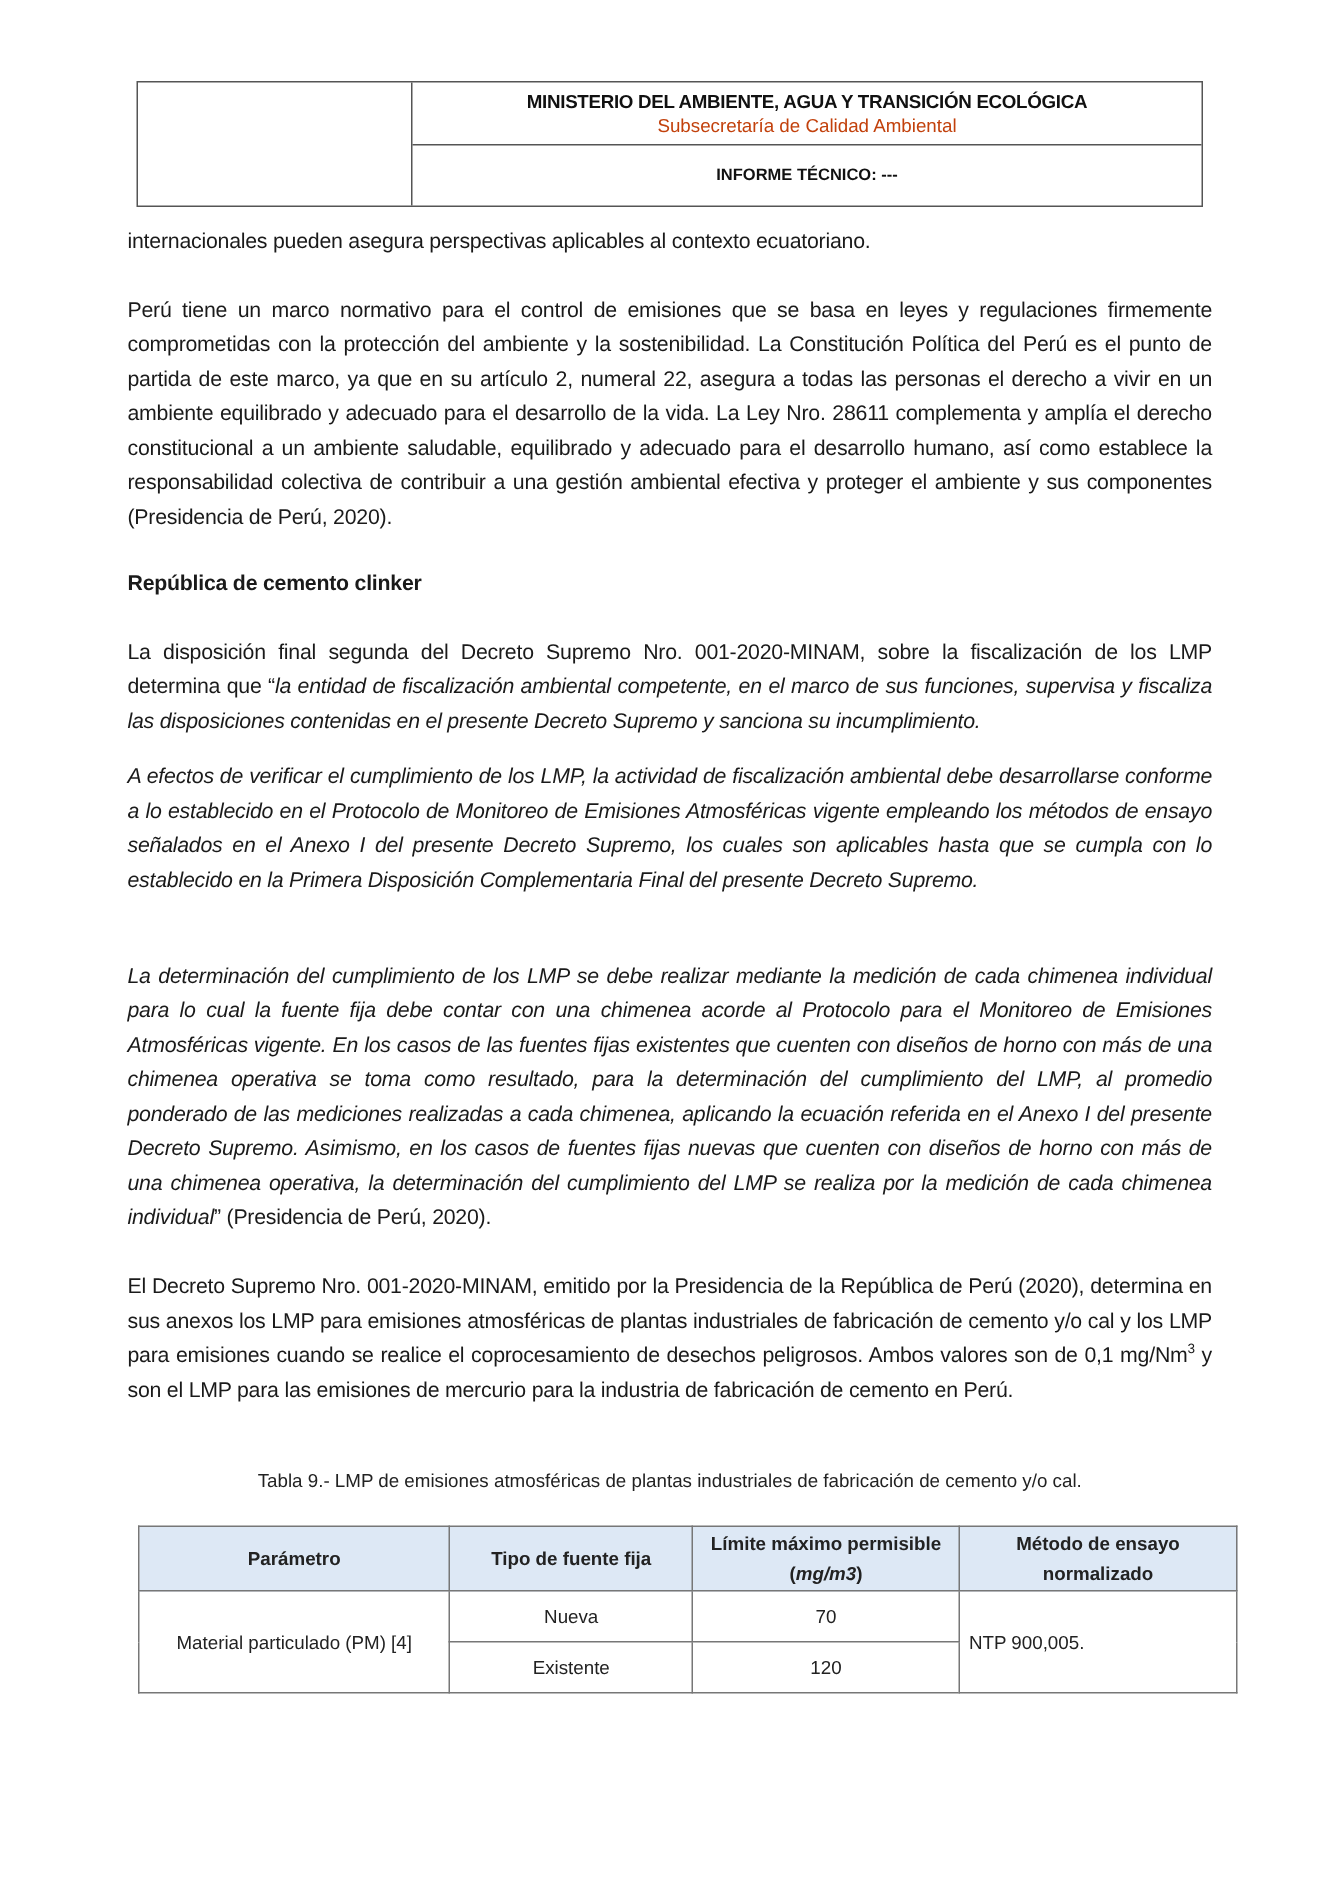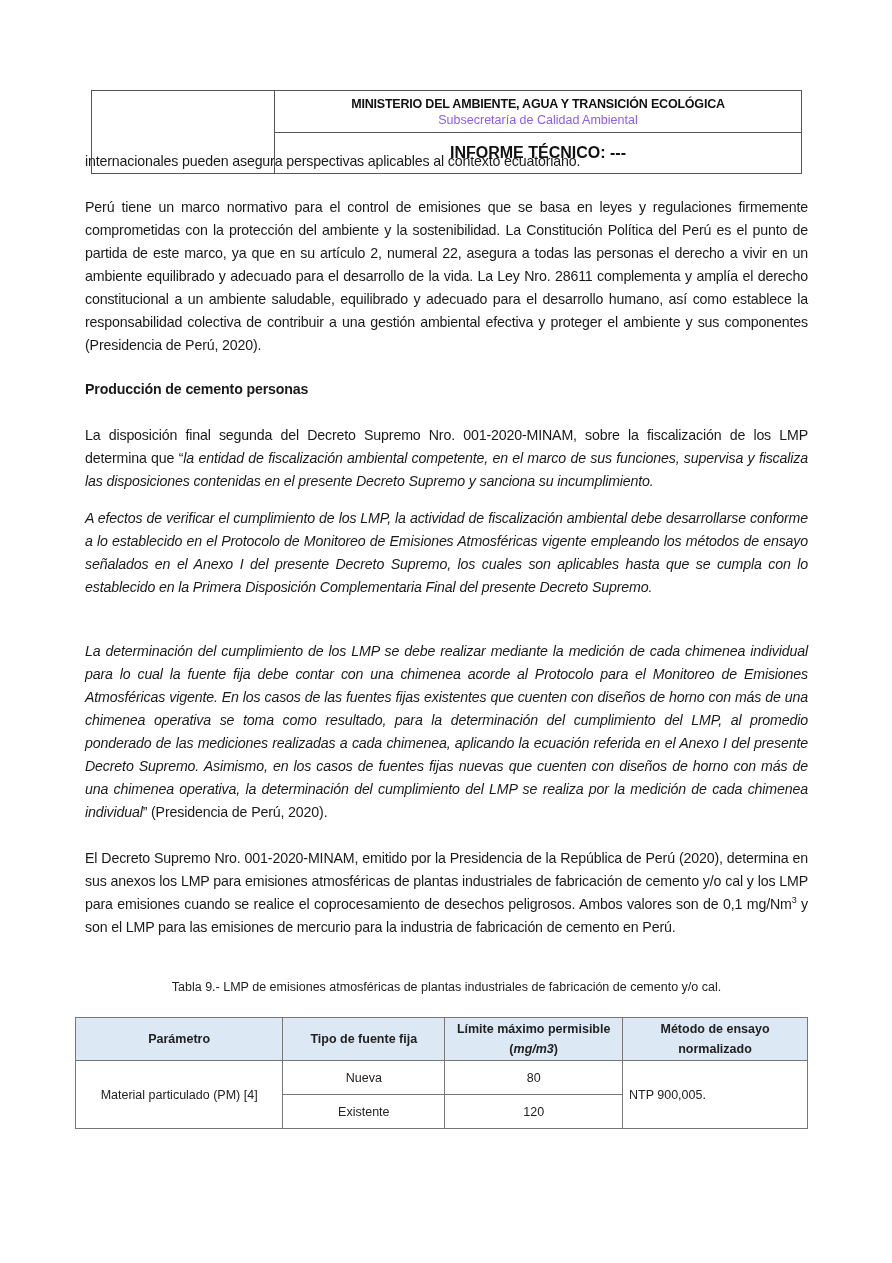--- a/index.html
+++ b/index.html
@@ -21,21 +21,20 @@
       width: 892px; height: 1263px;
     }
     
     .hdr {
       position: absolute;
       left: 91px; top: 54px;
       width: 711px; height: 84px;
       border: 1px solid #555;
       box-sizing: border-box;
       display: flex;
-      margin-top: 36px;
     }
     .hdr-logo {
       width: 183px;
       border-right: 1px solid #555;
       box-sizing: border-box;
     }
     .hdr-right {
       flex: 1;
       display: flex;
       flex-direction: column;
@@ -49,27 +48,27 @@
     }
     .hdr-ministry {
       font-size: 12.5px;
       font-weight: bold;
       letter-spacing: -0.2px;
       line-height: 16px;
       color: #111;
     }
     .hdr-sub {
       font-size: 12.5px;
-      color: #8b5cf6;
+      color: #c2410c;
       line-height: 16px;
     }
     .hdr-bottom {
       flex: 1;
       text-align: center;
-      font-size: 16px;
+      font-size: 11px;
       font-weight: bold;
       line-height: 40px;
       color: #111;
     }
     
     .txt {
       position: absolute;
       left: 85px;
       width: 723px;
       font-size: 14.2px;
@@ -88,21 +87,21 @@
       left: 85px; width: 723px;
       top: 978px;
       text-align: center;
       font-size: 12.5px;
       line-height: 18px;
       color: #222;
     }
     
     table.lmp {
       position: absolute;
-      left: 75px; top: 1017px;
+      left: 92px; top: 1017px;
       width: 733px;
       border-collapse: collapse;
       font-size: 12.5px;
       color: #222;
     }
     table.lmp th, table.lmp td {
       border: 1px solid #777;
       text-align: center;
       vertical-align: middle;
       padding: 0 4px;
@@ -133,21 +132,21 @@
         <div class="hdr-sub">Subsecretaría de Calidad Ambiental</div>
       </div>
       <div class="hdr-bottom">INFORME TÉCNICO: ---</div>
     </div>
   </div>
 
   <div class="txt" style="top:150px;">internacionales pueden asegura perspectivas aplicables al contexto ecuatoriano.</div>
 
   <div class="txt" style="top:196px;">Perú tiene un marco normativo para el control de emisiones que se basa en leyes y regulaciones firmemente comprometidas con la protección del ambiente y la sostenibilidad. La Constitución Política del Perú es el punto de partida de este marco, ya que en su artículo 2, numeral 22, asegura a todas las personas el derecho a vivir en un ambiente equilibrado y adecuado para el desarrollo de la vida. La Ley Nro. 28611 complementa y amplía el derecho constitucional a un ambiente saludable, equilibrado y adecuado para el desarrollo humano, así como establece la responsabilidad colectiva de contribuir a una gestión ambiental efectiva y proteger el ambiente y sus componentes (Presidencia de Perú, 2020).</div>
 
-  <div class="txt heading" style="top:378px;">Producción de cemento personas</div>
+  <div class="txt heading" style="top:378px;">República de cemento clinker</div>
 
   <div class="txt" style="top:424px;"><span>La disposición final segunda del Decreto Supremo Nro. 001-2020-MINAM, sobre la fiscalización de los LMP determina que “</span><i>la entidad de fiscalización ambiental competente, en el marco de sus funciones, supervisa y fiscaliza las disposiciones contenidas en el presente Decreto Supremo y sanciona su incumplimiento.</i></div>
 
   <div class="txt" style="top:507px;"><i>A efectos de verificar el cumplimiento de los LMP, la actividad de fiscalización ambiental debe desarrollarse conforme a lo establecido en el Protocolo de Monitoreo de Emisiones Atmosféricas vigente empleando los métodos de ensayo señalados en el Anexo I del presente Decreto Supremo, los cuales son aplicables hasta que se cumpla con lo establecido en la Primera Disposición Complementaria Final del presente Decreto Supremo.</i></div>
 
   <div class="txt" style="top:640px;"><i>La determinación del cumplimiento de los LMP se debe realizar mediante la medición de cada chimenea individual para lo cual la fuente fija debe contar con una chimenea acorde al Protocolo para el Monitoreo de Emisiones Atmosféricas vigente. En los casos de las fuentes fijas existentes que cuenten con diseños de horno con más de una chimenea operativa se toma como resultado, para la determinación del cumplimiento del LMP, al promedio ponderado de las mediciones realizadas a cada chimenea, aplicando la ecuación referida en el Anexo I del presente Decreto Supremo. Asimismo, en los casos de fuentes fijas nuevas que cuenten con diseños de horno con más de una chimenea operativa, la determinación del cumplimiento del LMP se realiza por la medición de cada chimenea individual</i><span>” (Presidencia de Perú, 2020).</span></div>
 
   <div class="txt" style="top:847px;"><span>El Decreto Supremo Nro. 001-2020-MINAM, emitido por la Presidencia de la República de Perú (2020), determina en sus anexos los LMP para emisiones atmosféricas de plantas industriales de fabricación de cemento y/o cal y los LMP para emisiones cuando se realice el coprocesamiento de desechos peligrosos. Ambos valores son de 0,1 mg/Nm</span><sup>3</sup><span> y son el LMP para las emisiones de mercurio para la industria de fabricación de cemento en Perú.</span></div>
 
   <div class="caption">Tabla 9.- LMP de emisiones atmosféricas de plantas industriales de fabricación de cemento y/o cal.</div>
@@ -158,21 +157,21 @@
         <th class="col1">Parámetro</th>
         <th class="col2">Tipo de fuente fija</th>
         <th class="col3"><span>Límite máximo permisible</span><br>(<i>mg/m3</i>)</th>
         <th class="col4">Método de ensayo normalizado</th>
       </tr>
     </thead>
     <tbody>
       <tr>
         <td rowspan="2">Material particulado (PM) [4]</td>
         <td>Nueva</td>
-        <td>80</td>
+        <td>70</td>
         <td rowspan="2" class="left">NTP 900,005.</td>
       </tr>
       <tr>
         <td>Existente</td>
         <td>120</td>
       </tr>
     </tbody>
   </table>
 
 </div>

